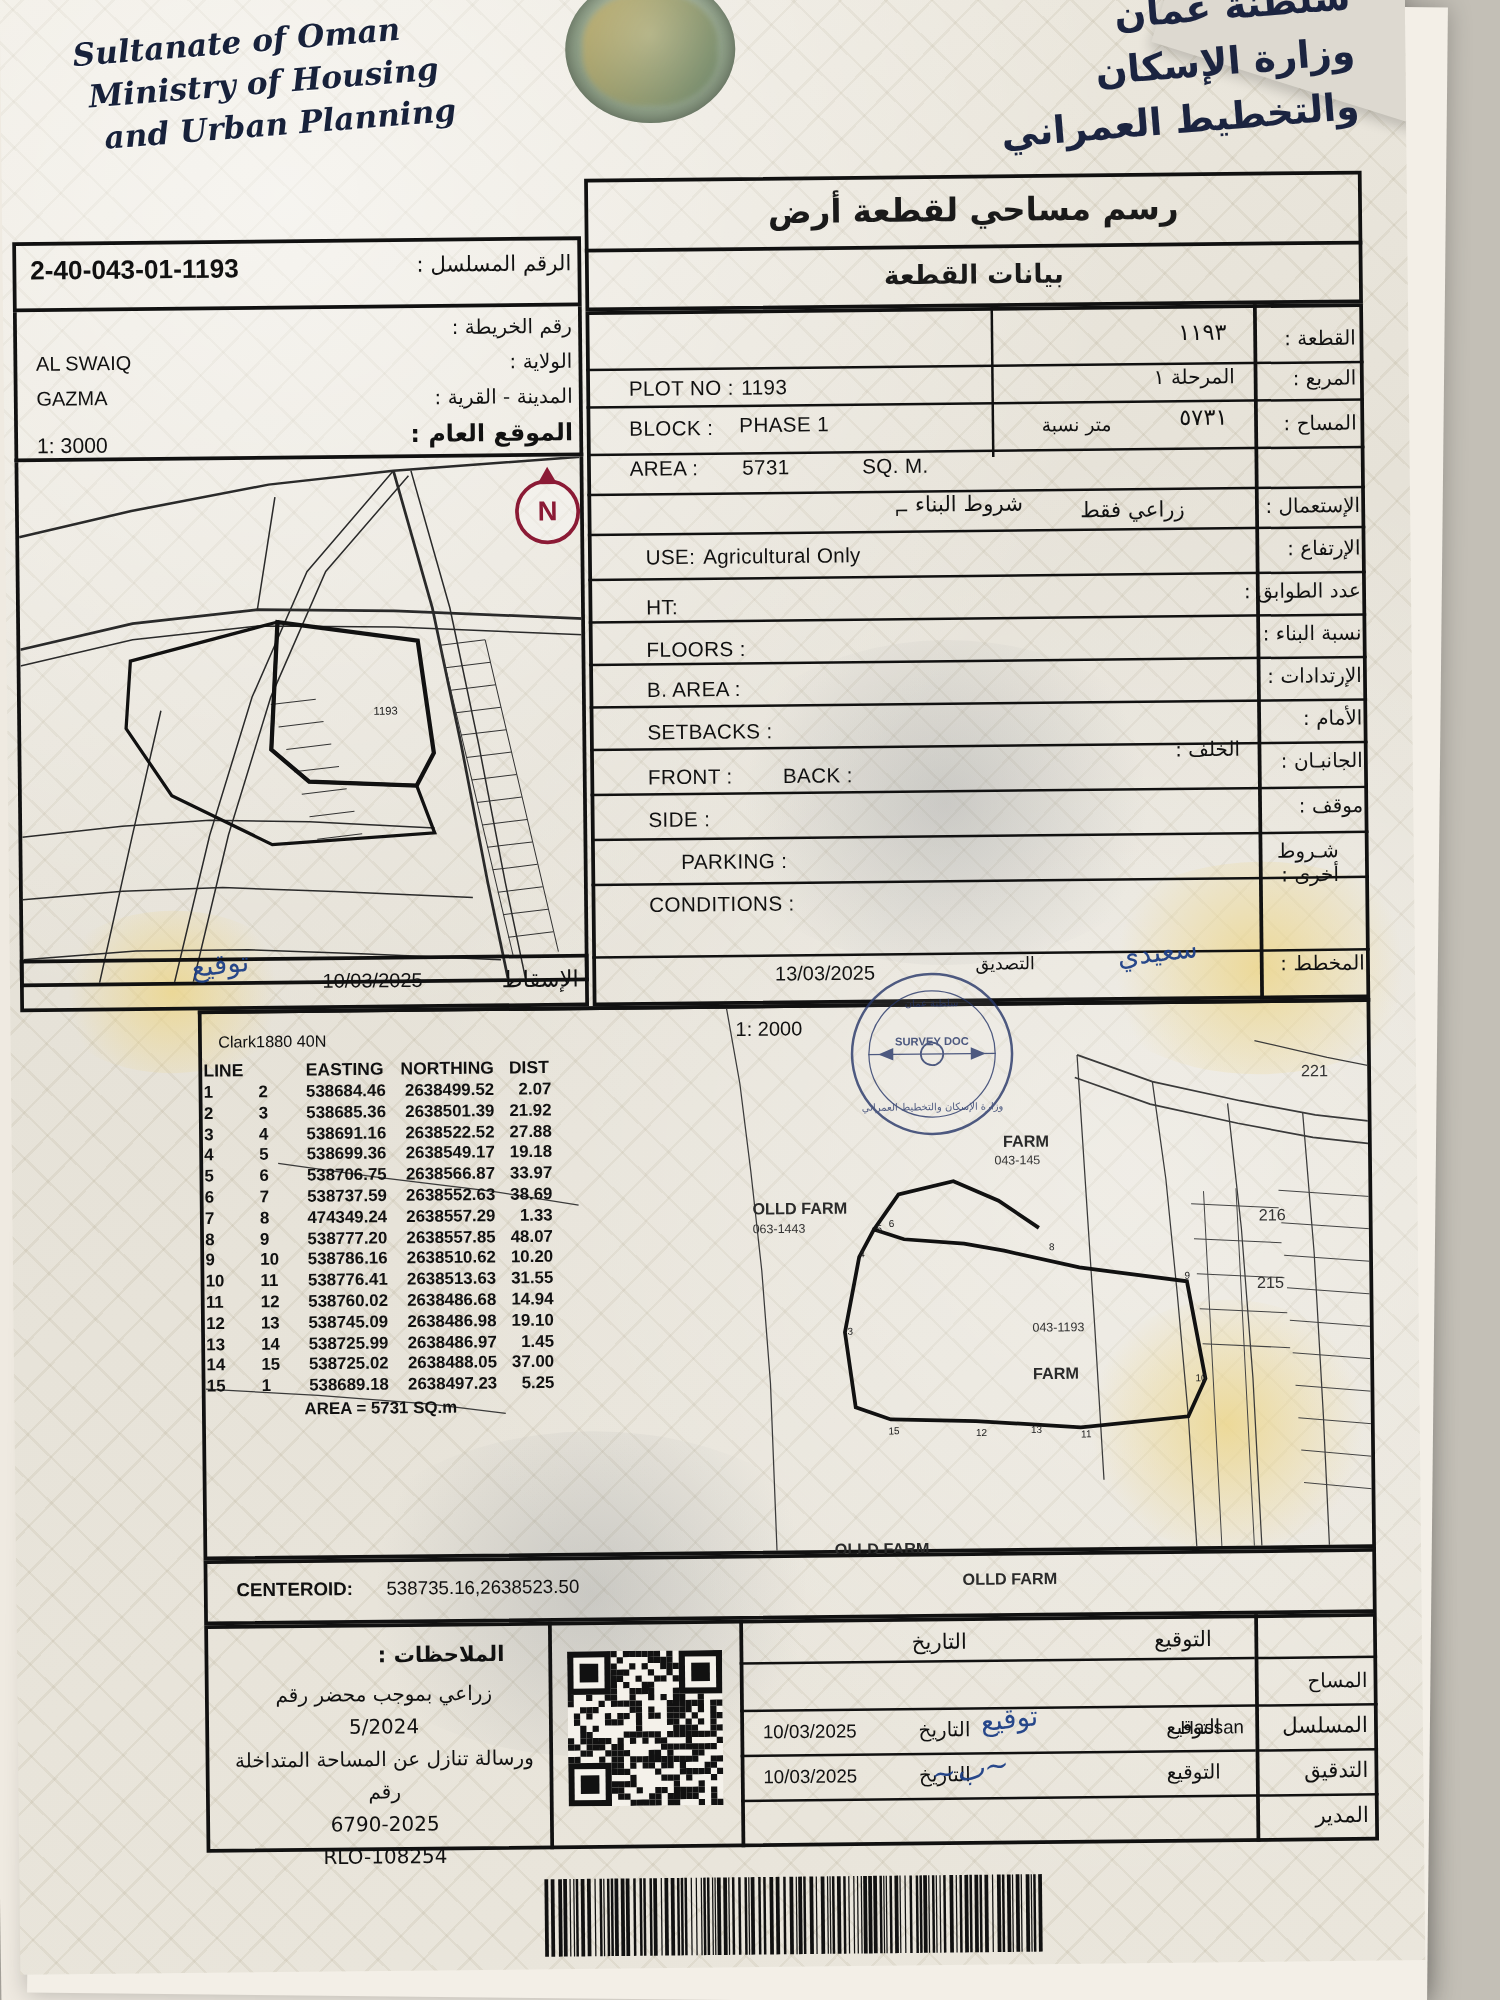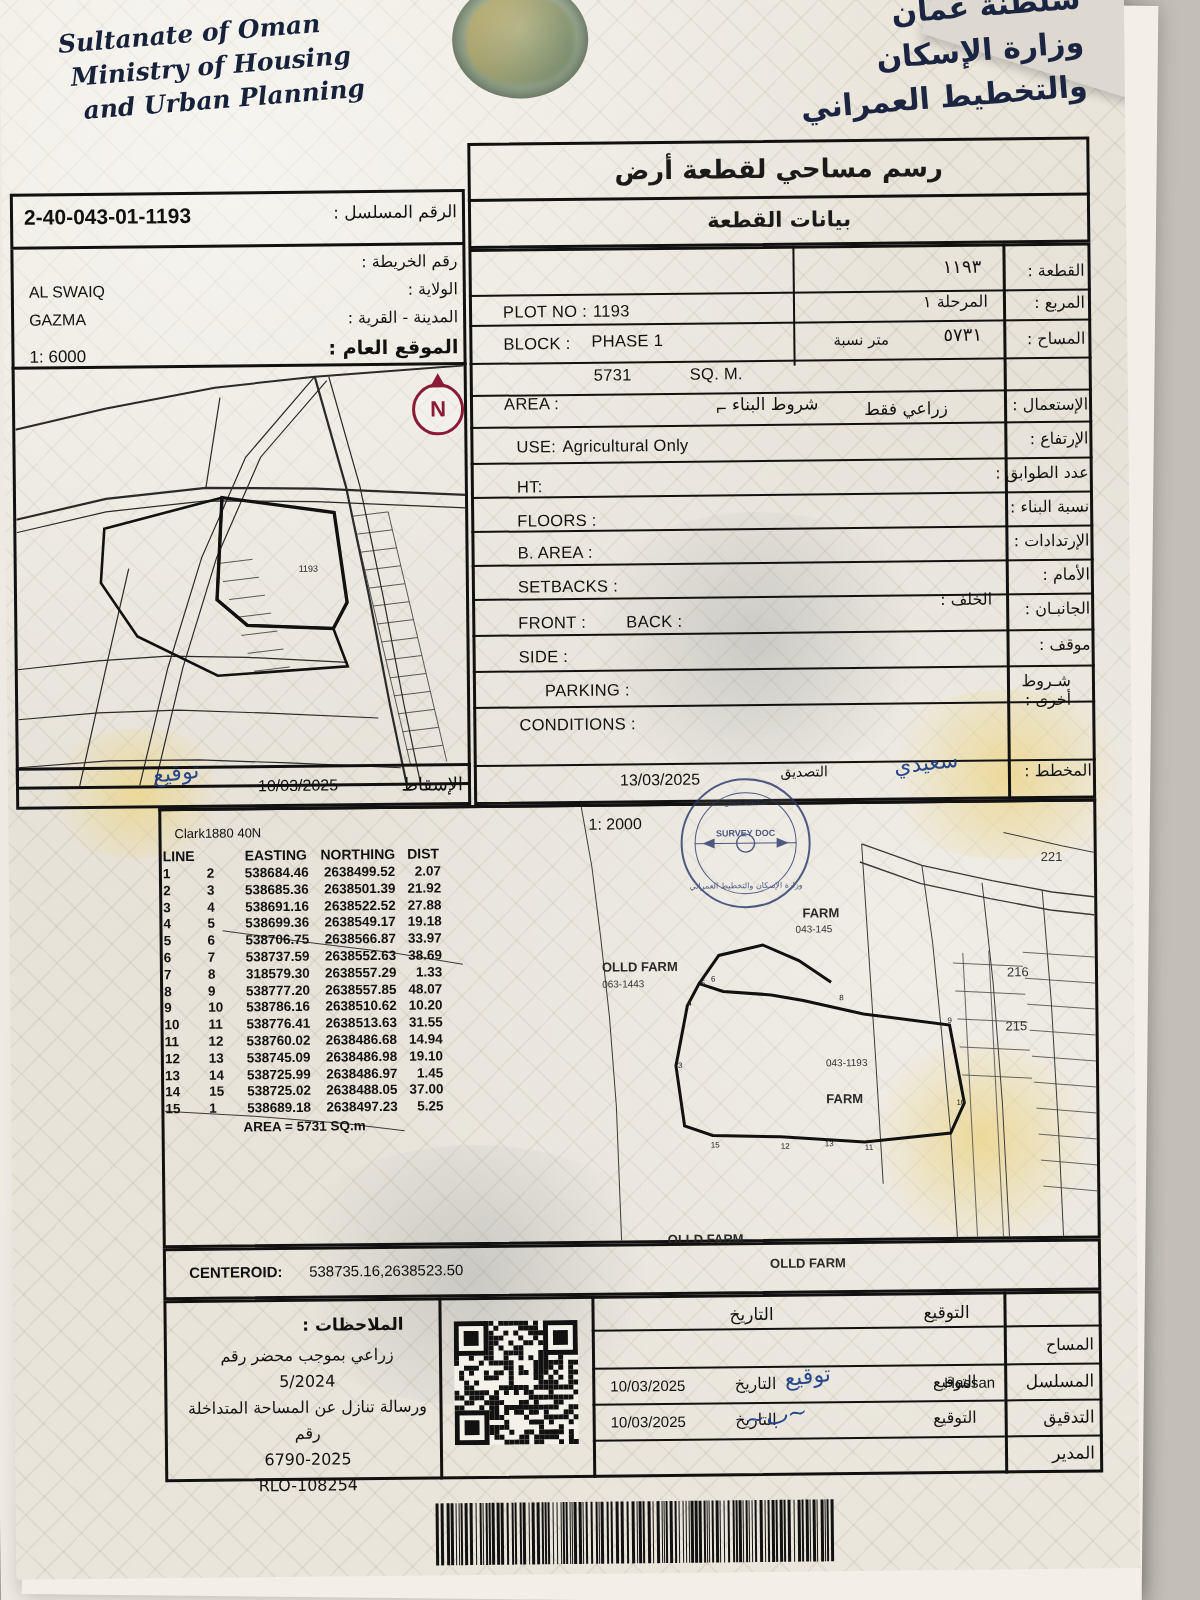--- a/index.html
+++ b/index.html
@@ -343,21 +343,21 @@
     <div class="field-label-ar" style="left:300px; top:206px; width:155px; font-size:17px;">الرقم المسلسل :</div>
     <div class="field-val" style="left:22px; top:206px; font-size:21px; font-weight:bold;">2-40-043-01-1193</div>
 
     <div class="box" style="left:8px; top:250px; width:455px; height:120px; border-top:none;"></div>
     <div class="field-label-ar" style="left:320px; top:256px; width:135px;">رقم الخريطة :</div>
     <div class="field-label-ar" style="left:338px; top:284px; width:117px;">الولاية :</div>
     <div class="field-val" style="left:26px; top:284px; font-size:16px;">AL SWAIQ</div>
     <div class="field-label-ar" style="left:300px; top:312px; width:155px;">المدينة - القرية :</div>
     <div class="field-val" style="left:26px; top:312px; font-size:16px;">GAZMA</div>
     <div class="field-label-ar" style="left:290px; top:340px; width:165px; font-size:19px; font-weight:bold;">الموقع العام :</div>
-    <div class="field-val" style="left:26px; top:348px; font-size:17px;">1: 6000</div>
+    <div class="field-val" style="left:26px; top:348px; font-size:17px;">1: 3000</div>
 
     <div class="box map" style="left:8px; top:370px; width:455px; height:420px; border-top:none;">
       <svg width="455" height="420" viewBox="0 0 455 420">
         <g stroke="#2a2a2a" fill="none" stroke-width="1.2">
           <path d="M0 60 L90 40 L200 20 L300 10 L455 0" stroke-width="2"></path>
           <path d="M120 420 L150 300 L185 190 L230 90 L300 10"></path>
           <path d="M135 420 L165 300 L200 190 L245 90 L312 14"></path>
           <path d="M0 150 L90 130 L190 120 L300 122 L455 130" stroke-width="2.2"></path>
           <path d="M0 163 L90 143 L190 133 L300 135 L455 143"></path>
           <path d="M300 10 L330 120 L352 230 L372 340 L388 420" stroke-width="2.2"></path>
@@ -427,21 +427,21 @@
     <div class="field-label-ar" style="left:1000px; top:682px; width:64px;">شـروط أخرى :</div>
     <div class="field-label-ar" style="left:1016px; top:772px; width:68px;">المخطط :</div>
     <div class="sig-ar" style="left:886px; top:760px;">سعيدي</div>
     <div class="field-label-ar" style="left:736px; top:772px; width:84px; font-size:14px;">التصديق</div>
     <div class="field-val" style="left:612px; top:778px; font-size:16px;">13/03/2025</div>
 
     <div class="en-line" style="left:500px; top:308px;">PLOT NO :</div>
     <div class="en-line" style="left:590px; top:308px;">1193</div>
     <div class="en-line" style="left:500px; top:340px;">BLOCK :</div>
     <div class="en-line" style="left:588px; top:338px;">PHASE 1</div>
-    <div class="en-line" style="left:500px; top:372px;margin-top:28px;">AREA :</div>
+    <div class="en-line" style="left:500px; top:372px;">AREA :</div>
     <div class="en-line" style="left:590px; top:372px;">5731</div>
     <div class="en-line" style="left:686px; top:372px;">SQ. M.</div>
     <div class="field-val-ar" style="left:728px; top:402px; font-size:17px;">شروط البناء</div>
     <div style="position:absolute; left:712px; top:406px; font-size:18px; color:#111;">⌐</div>
     <div class="en-line" style="left:512px; top:443px;">USE:</div>
     <div class="en-line" style="left:558px; top:443px;">Agricultural Only</div>
     <div class="en-line" style="left:512px; top:483px;">HT:</div>
     <div class="en-line" style="left:512px; top:517px;">FLOORS :</div>
     <div class="en-line" style="left:512px; top:549px;">B. AREA :</div>
     <div class="en-line" style="left:512px; top:583px;">SETBACKS :</div>
@@ -568,21 +568,21 @@
             <tr>
               <td class="c-l">6</td>
               <td class="c-l">7</td>
               <td class="c-r">538737.59</td>
               <td class="c-r">2638552.63</td>
               <td class="c-r">38.69</td>
             </tr>
             <tr>
               <td class="c-l">7</td>
               <td class="c-l">8</td>
-              <td class="c-r">318579.30</td>
+              <td class="c-r">474349.24</td>
               <td class="c-r">2638557.29</td>
               <td class="c-r">1.33</td>
             </tr>
             <tr>
               <td class="c-l">8</td>
               <td class="c-l">9</td>
               <td class="c-r">538777.20</td>
               <td class="c-r">2638557.85</td>
               <td class="c-r">48.07</td>
             </tr>

